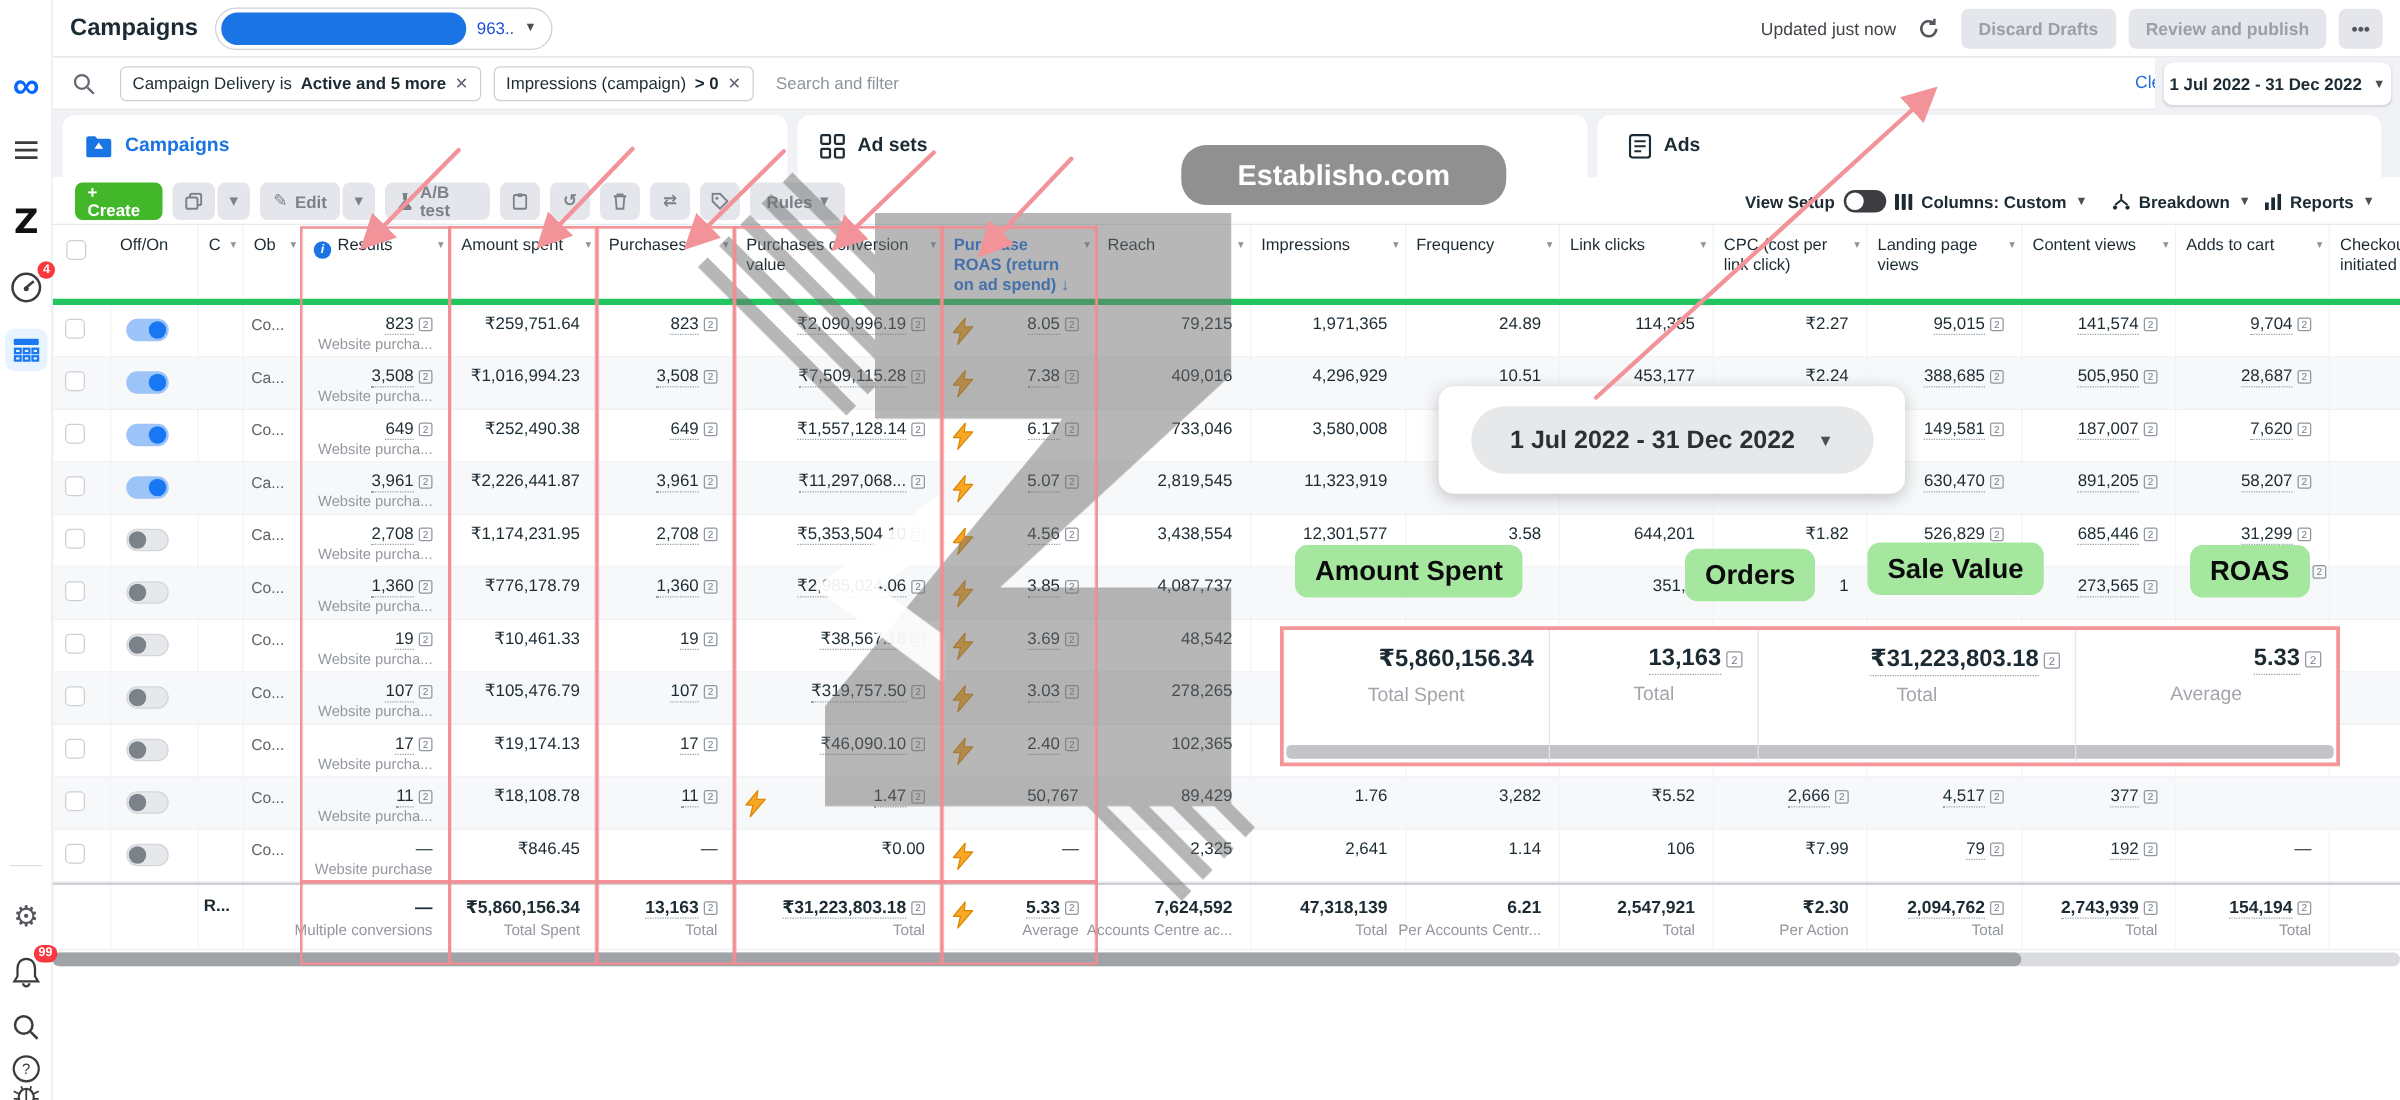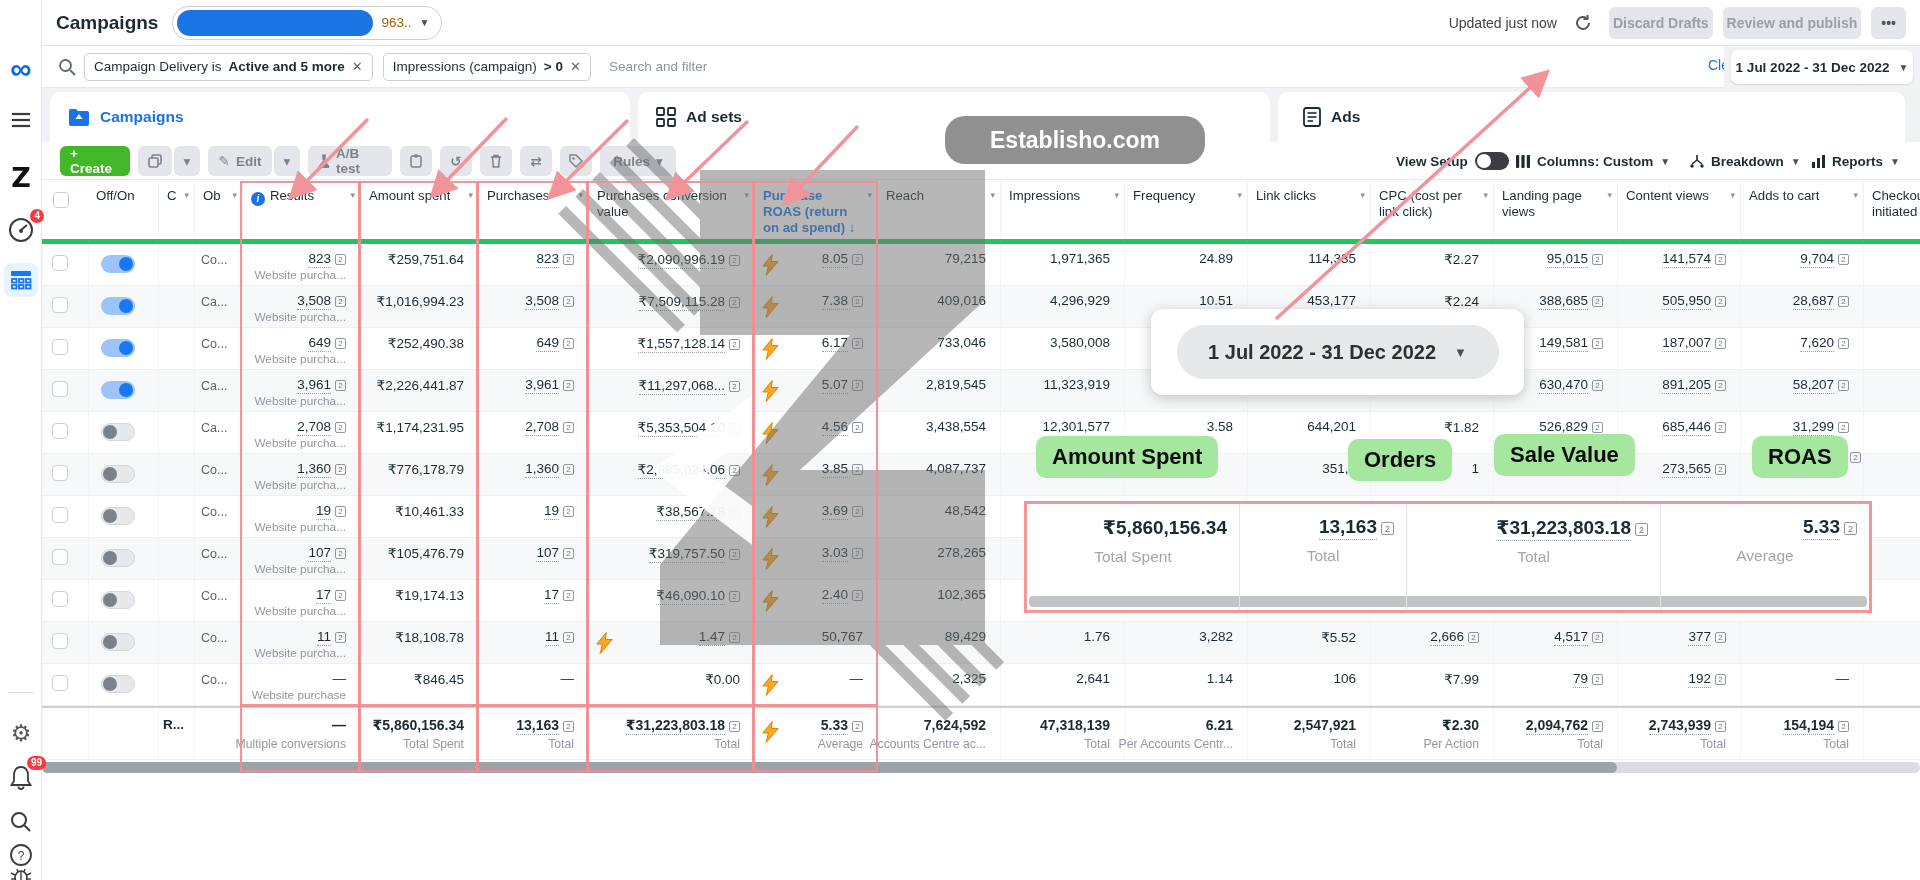--- a/index.html
+++ b/index.html
@@ -12,26 +12,26 @@
   .meta-inf{font-size:30px;font-weight:900;color:#0866ff;line-height:1;}
   .railgrid{width:34px;height:34px;background:#e7f3ff;border-radius:8px;display:flex;align-items:center;justify-content:center;}
   .zlogo{font-size:27px;font-weight:900;color:#111;font-family:"DejaVu Sans",sans-serif;}
   .badge{position:absolute;background:#fa383e;color:#fff;font-size:10px;font-weight:700;border-radius:8px;padding:1px 4px;line-height:12px;}
   .raildiv{position:absolute;left:8px;width:26px;height:1px;background:#dcdee2;}
   
   .topbar{position:absolute;left:42px;top:0;width:1878px;height:46px;background:#fff;border-bottom:1px solid #e2e4e8;display:flex;align-items:center;z-index:10;}
   .pgtitle{font-size:19px;font-weight:700;color:#1c2b33;margin-left:14px;}
   .acct{margin-left:14px;height:34px;border:1px solid #ccd0d5;border-radius:18px;display:flex;align-items:center;padding:0 12px 0 4px;gap:8px;background:#fff;}
   .redact{width:196px;height:26px;border-radius:13px;background:#1b74e4;}
-  .acct-sfx{font-size:13.5px;color:#a16207;}
+  .acct-sfx{font-size:13.5px;color:#1d4ed8;}
   .caret{font-size:10px;color:#4b4f56;}
   .tb-right{margin-left:auto;display:flex;align-items:center;gap:10px;padding-right:14px;}
   .updated{font-size:14px;color:#404348;}
   .iconbtn{width:32px;height:30px;border-radius:6px;display:flex;align-items:center;justify-content:center;color:#54575c;font-size:17px;}
-  .gbtn{height:32px;border-radius:6px;background:#e4e6eb;color:#9aa0a6;font-size:14px;font-weight:600;display:flex;align-items:center;padding:0 4px;}
+  .gbtn{height:32px;border-radius:6px;background:#e4e6eb;color:#9aa0a6;font-size:14px;font-weight:600;display:flex;align-items:center;padding:0 14px;}
   
   .filterbar{position:absolute;left:42px;top:46px;width:1878px;height:42px;background:#fff;border-bottom:1px solid #e7e9ec;display:flex;align-items:center;z-index:9;}
   .chip{display:flex;align-items:center;gap:7px;border:1px solid #ccd0d5;border-radius:5px;height:28px;padding:0 9px;font-size:13.5px;color:#1c2b33;background:#fff;}
   .chip b{font-weight:700;}
   .chip .x{color:#606770;font-size:13px;font-weight:700;}
   .sfph{font-size:13.5px;color:#8d949e;margin-left:18px;}
   .clear{position:absolute;left:1666px;top:11px;color:#216fdb;font-size:14px;}
   .graypatch{position:absolute;left:1724px;top:46px;width:196px;height:42px;background:#f0f2f5;z-index:9;}
   .datepill{position:absolute;left:1731px;top:50px;width:182px;height:34px;background:#fff;border-radius:7px;box-shadow:0 1px 2px rgba(0,0,0,.12);display:flex;align-items:center;justify-content:center;gap:9px;font-size:13.5px;font-weight:700;color:#1c2b33;z-index:10;}
   
@@ -203,21 +203,21 @@
     </div>
   </div>
 
   <div class="filterbar">
     <span style="margin-left:16px;display:flex;">
       <svg width="18" height="18" viewBox="0 0 18 18">
           <circle cx="7.5" cy="7.5" r="5.5" fill="none" stroke="#606770" stroke-width="1.8"></circle>
           <line x1="12" y1="12" x2="17" y2="17" stroke="#606770" stroke-width="1.8"></line>
         </svg>
     </span>
-    <span class="chip" style="margin-left:8px;">
+    <span class="chip" style="margin-left:20px;">
       <span>Campaign Delivery is</span>
         <b>Active and 5 more</b>
       <span class="x">✕</span>
     </span>
     <span class="chip" style="margin-left:10px;">
       <span>Impressions (campaign)</span>
         <b>&gt; 0</b>
       <span class="x">✕</span>
     </span>
     <span class="sfph">Search and filter</span>

